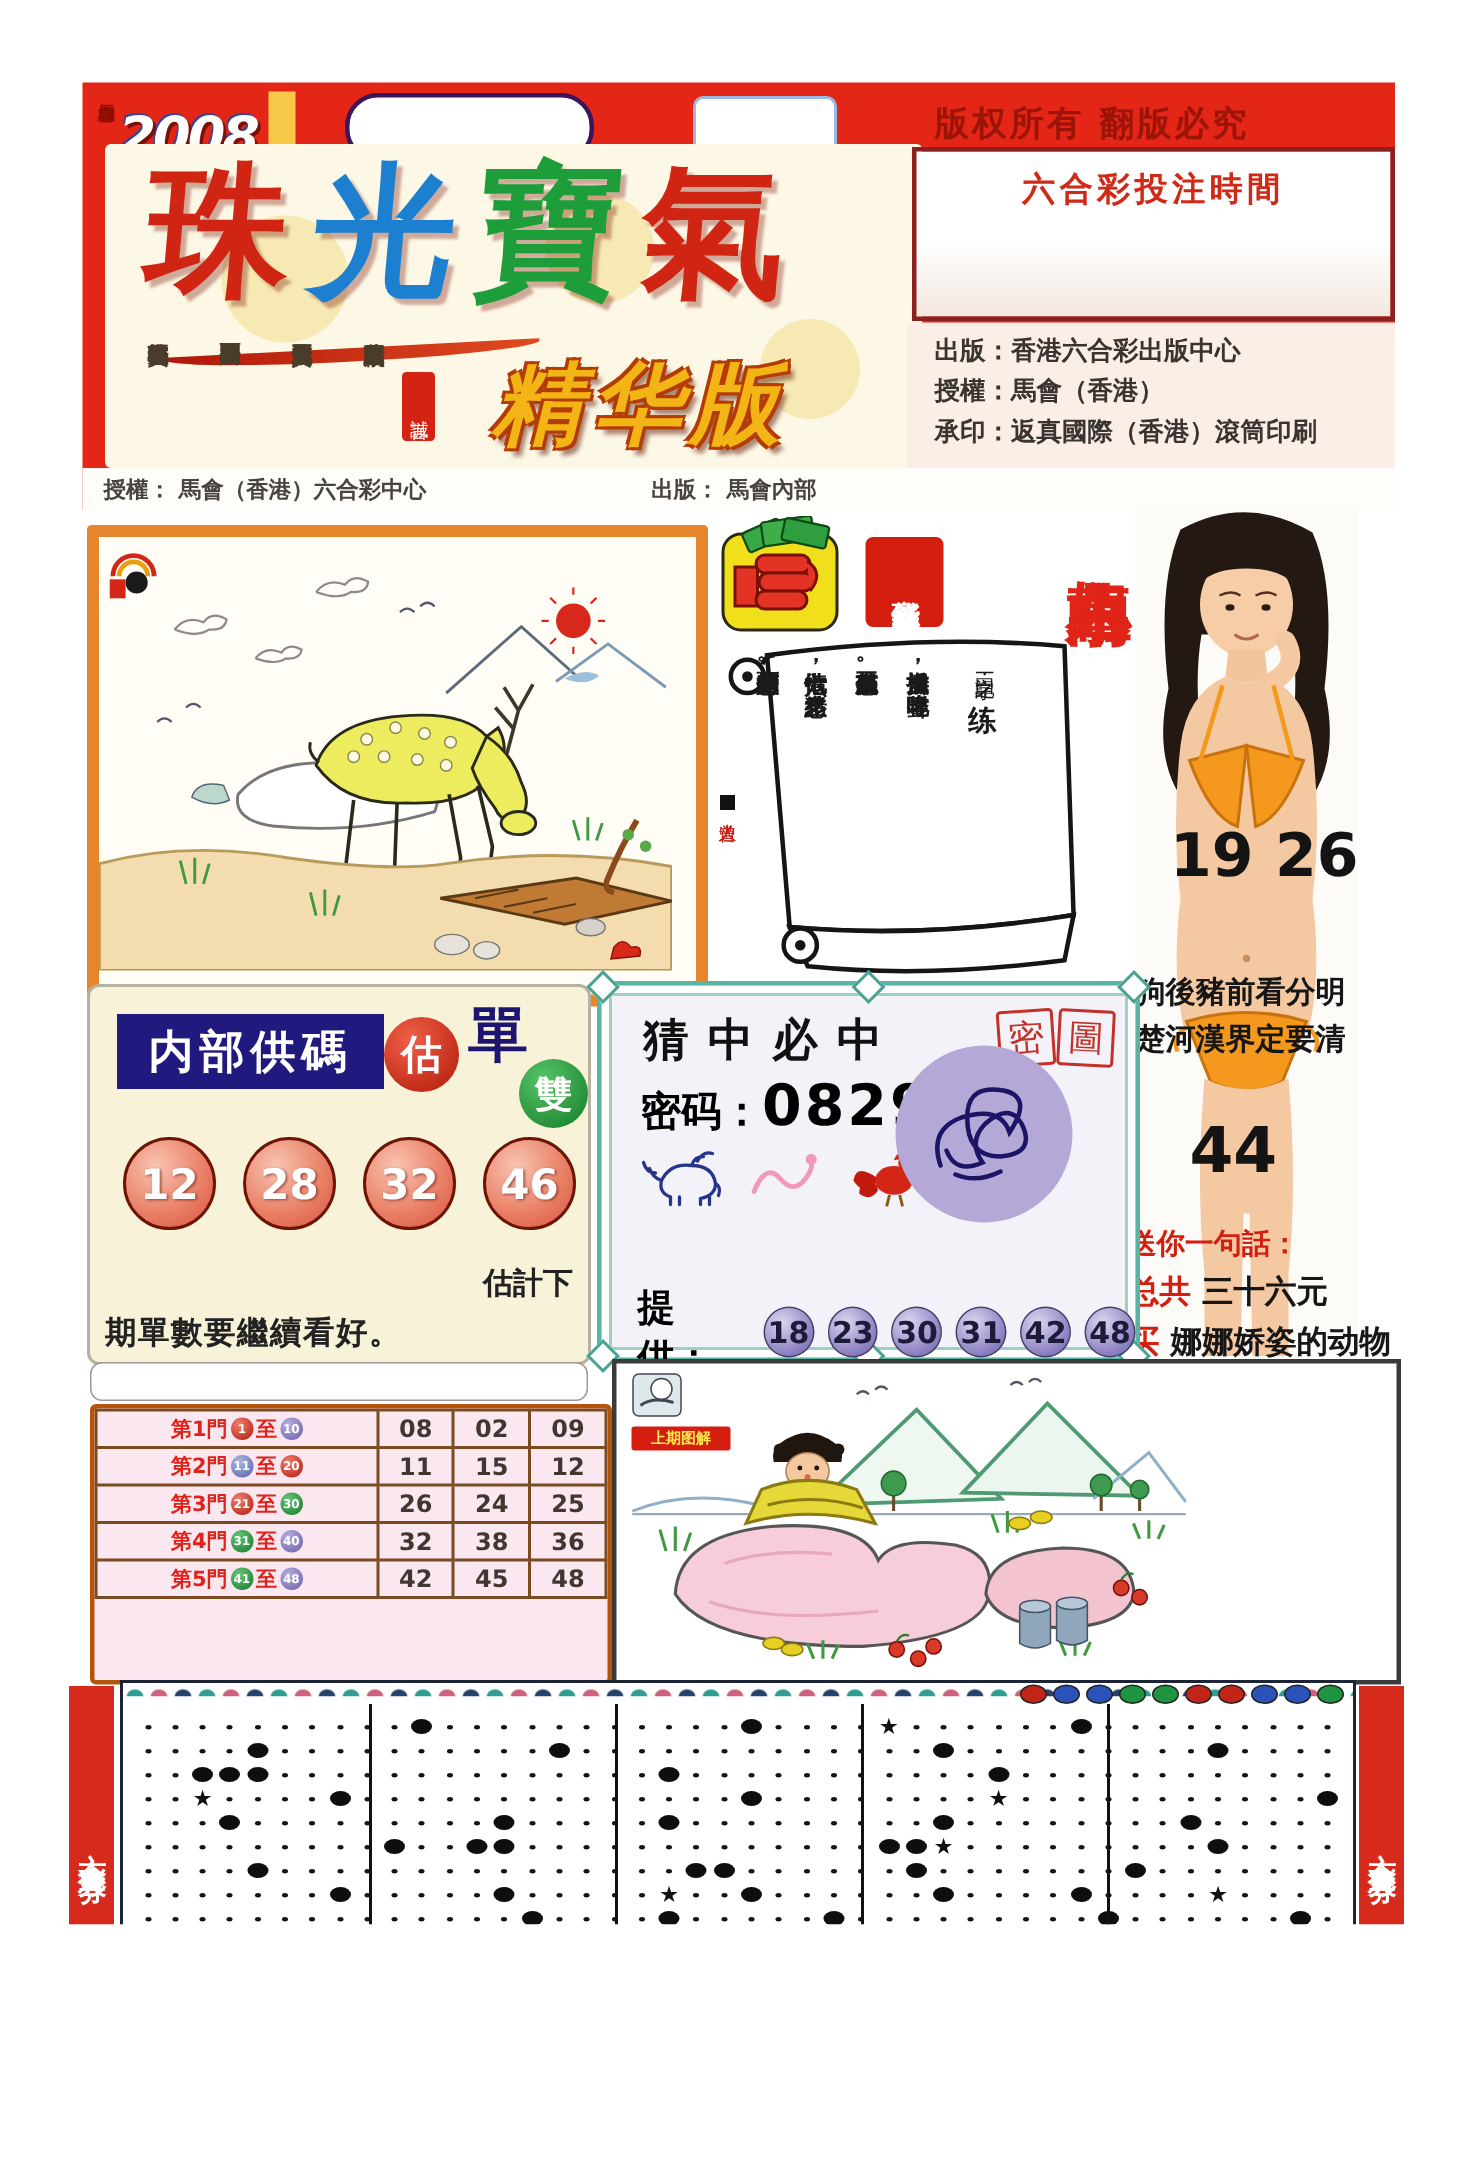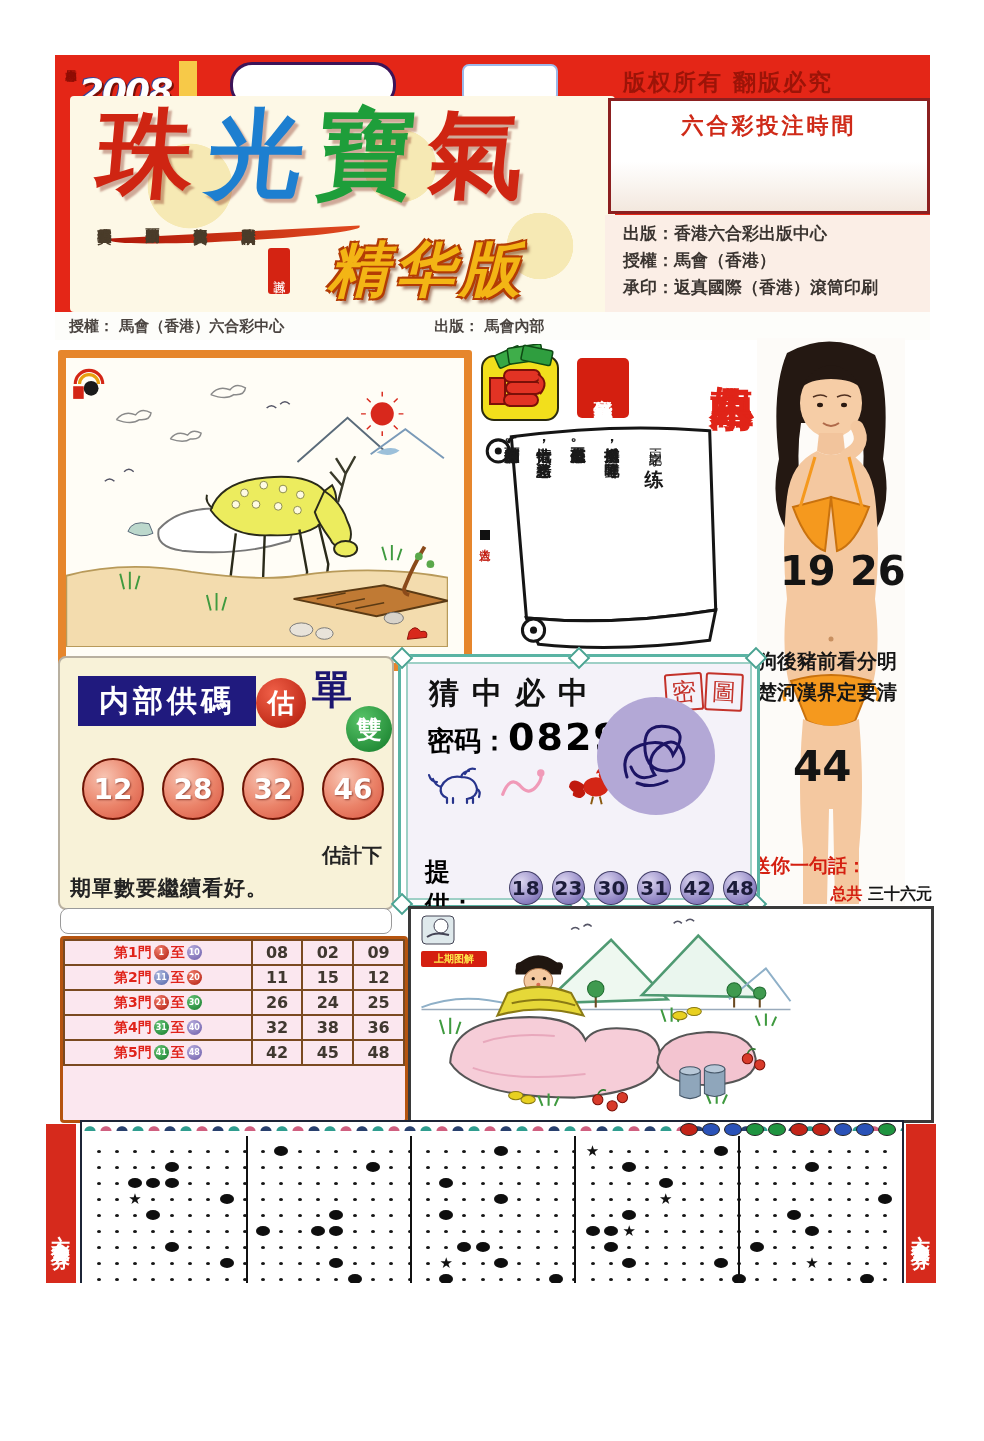--- a/index.html
+++ b/index.html
@@ -68,24 +68,24 @@
   
   #lady-title{left:714px;top:352px;width:46px;height:300px;color:#e02418;font-size:44px;font-weight:900;
               line-height:1.28;}
   #photo{left:757px;top:338px;width:148px;height:567px;background:#fdfbf8;}
   .big-num{color:#141414;font-weight:bold;font-size:40px;}
   #num19{left:780px;top:548px;}
   #num26{left:850px;top:548px;}
   #num44{left:793px;top:742px;font-size:42px;}
   #couplet{left:757px;top:646px;width:175px;color:#161616;font-size:20px;font-weight:bold;
            font-family:"DejaVu Serif","Liberation Serif",serif;line-height:1.55;}
-  #gift{left:752px;top:852px;width:180px;line-height:1.4;}
+  #gift{left:752px;top:816px;width:180px;line-height:1.4;}
   .red-t{color:#d41f10;font-weight:bold;}
   #gift-label{font-size:19px;}
-  .gift-line{font-size:16px;font-weight:bold;color:#161616;margin-top:4px;text-align:right;}
+  .gift-line{font-size:21px;font-weight:bold;color:#161616;margin-top:4px;}
 
   
   #internal-box{left:58px;top:656px;width:332px;height:250px;background:#f8f2d8;border:2px solid #b8b0a0;border-radius:8px;}
   #ib-banner{left:18px;top:18px;width:178px;height:50px;background:#201a7e;color:#fff;font-size:30px;font-weight:bold;
              display:flex;align-items:center;justify-content:center;letter-spacing:4px;}
   .badge{border-radius:50%;color:#fff;font-weight:bold;display:flex;align-items:center;justify-content:center;}
   #badge-gu{left:196px;top:20px;width:50px;height:50px;background:radial-gradient(circle at 35% 30%,#f06048,#b01808);font-size:27px;}
   #badge-dan{left:252px;top:4px;font-size:40px;font-weight:900;color:#1c1670;}
   #badge-shuang{left:286px;top:48px;width:46px;height:46px;background:radial-gradient(circle at 35% 30%,#58c468,#127a28);font-size:25px;}
   .cball{position:absolute;width:58px;height:58px;border-radius:50%;border:2px solid #6d1405;

